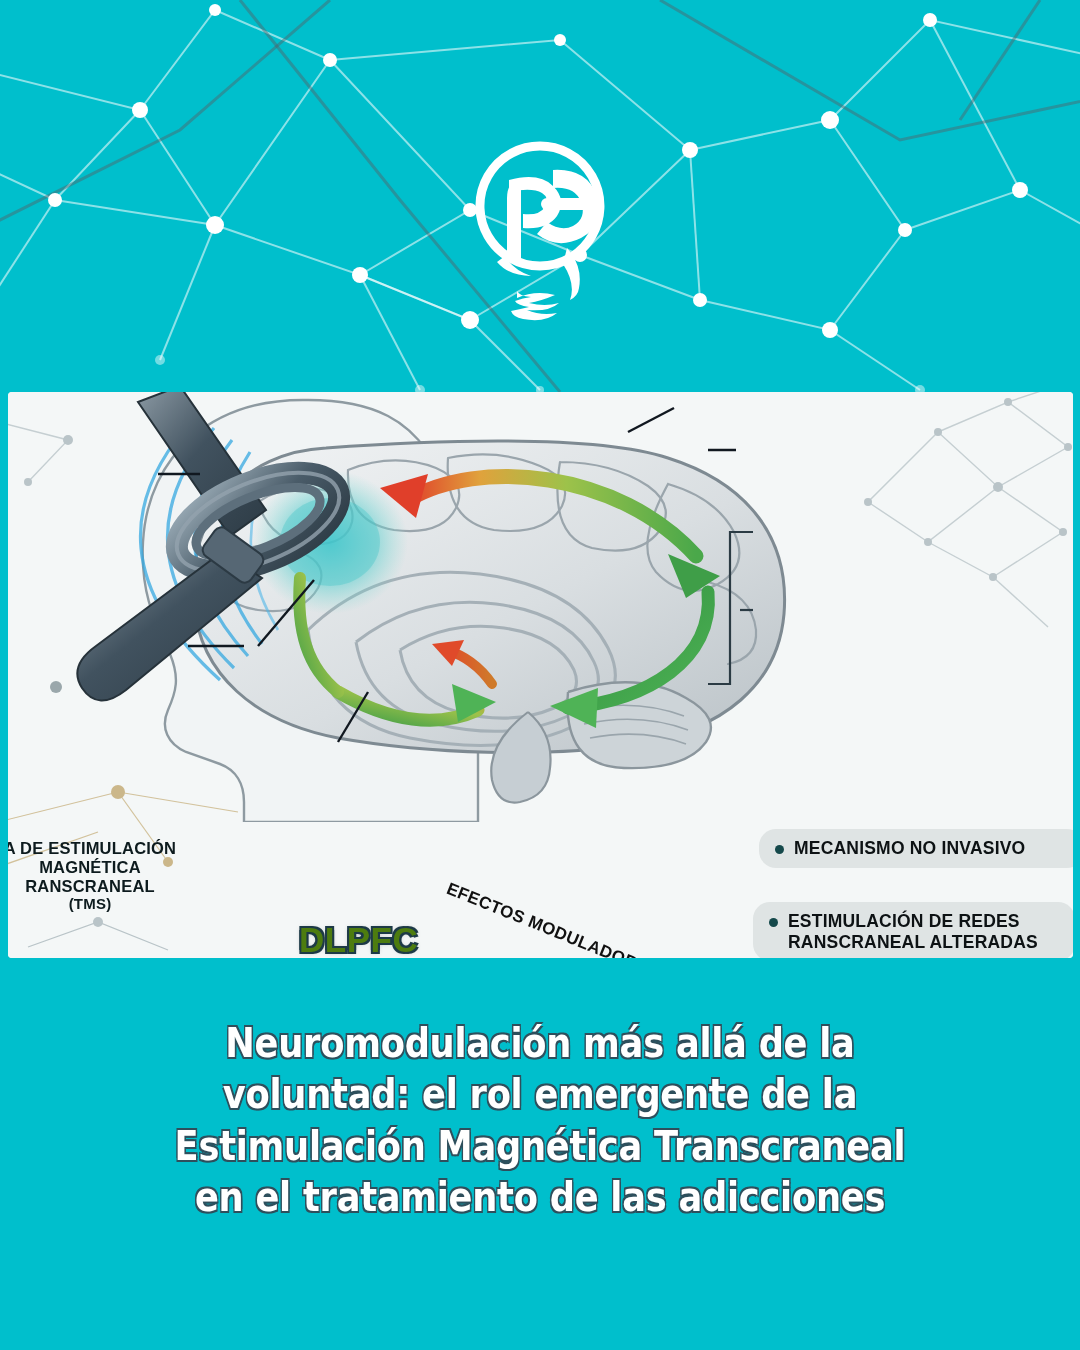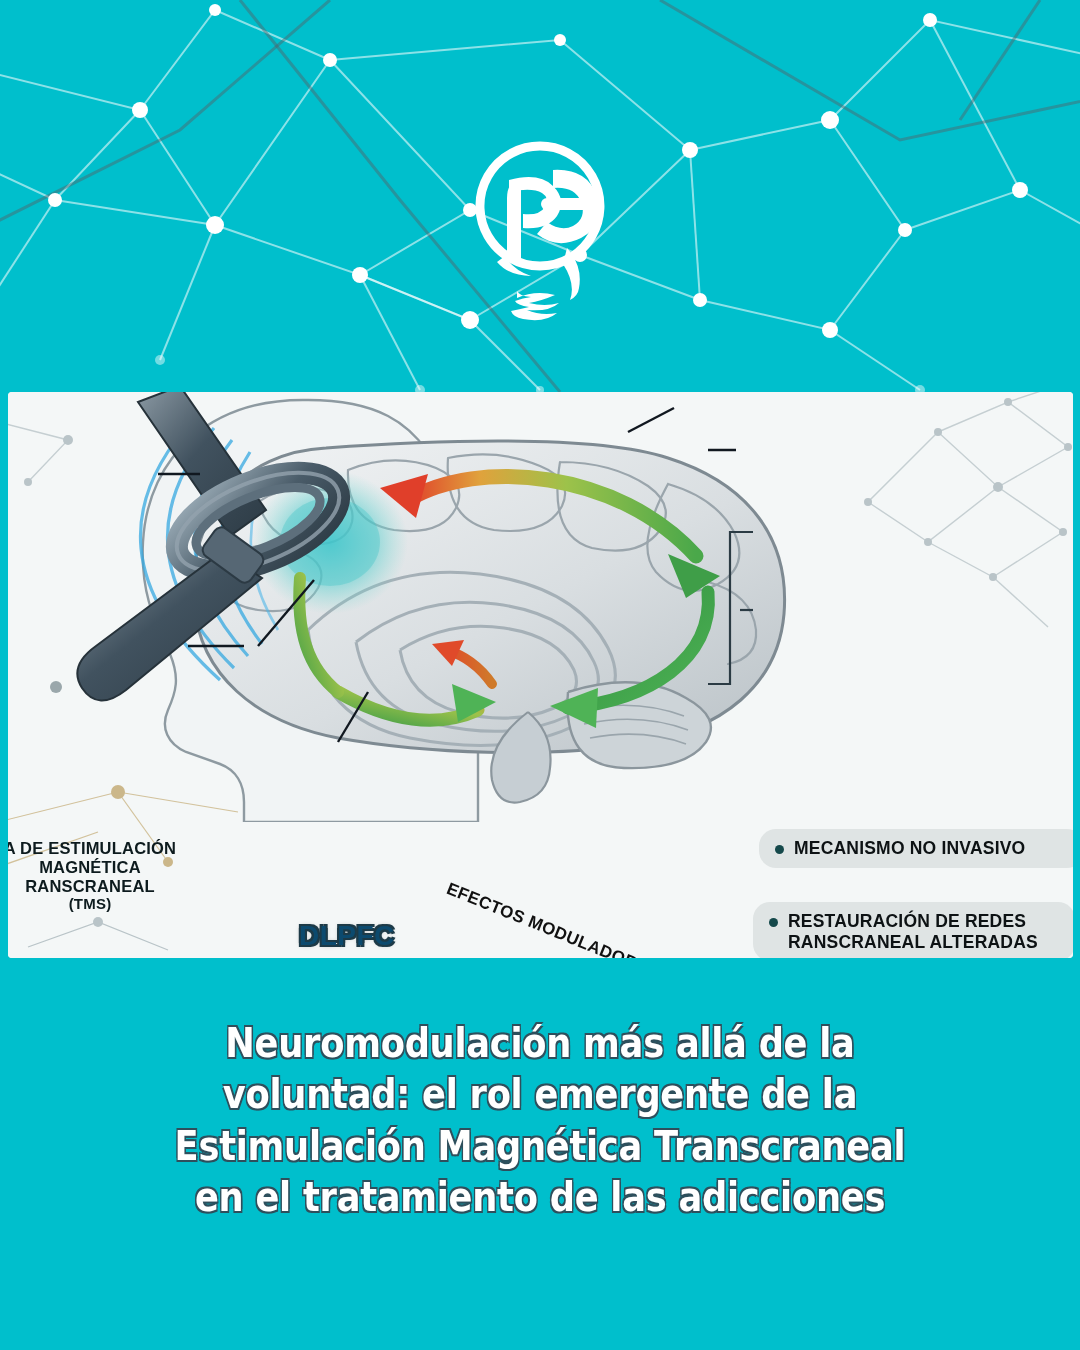--- a/index.html
+++ b/index.html
@@ -29,21 +29,21 @@
     position:absolute; left:8px; top:392px; width:1065px; height:566px;
     background:#f4f7f7;
     border-radius:4px;
     overflow:hidden;
   }
   #ip-net { position:absolute; left:0; top:0; }
   #brain-svg { position:absolute; left:0; top:0; }
 
   .dlpfc-core {
     position:absolute; left:291px; top:528px;
-    font-size:28px; font-weight:bold; color:#0c4a6e; letter-spacing:.5px;
+    font-size:35px; font-weight:bold; color:#4d7c0f; letter-spacing:.5px;
     text-shadow:-2px -2px 0 #1d3a47, 2px -2px 0 #1d3a47, -2px 2px 0 #1d3a47,
                  2px 2px 0 #1d3a47, 0 0 5px rgba(0,0,0,.35);
     z-index:6;
   }
 
   .modul-label {
     position:absolute; left:443px; top:487px;
     font-size:17px; font-weight:bold; color:#111; letter-spacing:.4px;
     transform:rotate(22deg); transform-origin:left top;
     z-index:6; white-space:nowrap;
@@ -346,21 +346,21 @@
     <div class="sub">(TMS)</div>
   </div>
 
   <div class="callout" id="co-1">
     <span class="dot"></span>
     <span class="txt">MECANISMO NO INVASIVO</span>
   </div>
   <div class="callout" id="co-2">
     <span class="dot"></span>
     <span class="txt">
-      <span>RESTAURACIÓN DE REDES</span><br>
+      <span>ESTIMULACIÓN DE REDES</span><br>
       <span>RANSCRANEAL ALTERADAS</span>
     </span>
   </div>
 
 </div>
 
 <div id="title">
   <div>Neuromodulación más allá de la</div>
   <div>voluntad: el rol emergente de la</div>
   <div>Estimulación Magnética Transcraneal</div>

